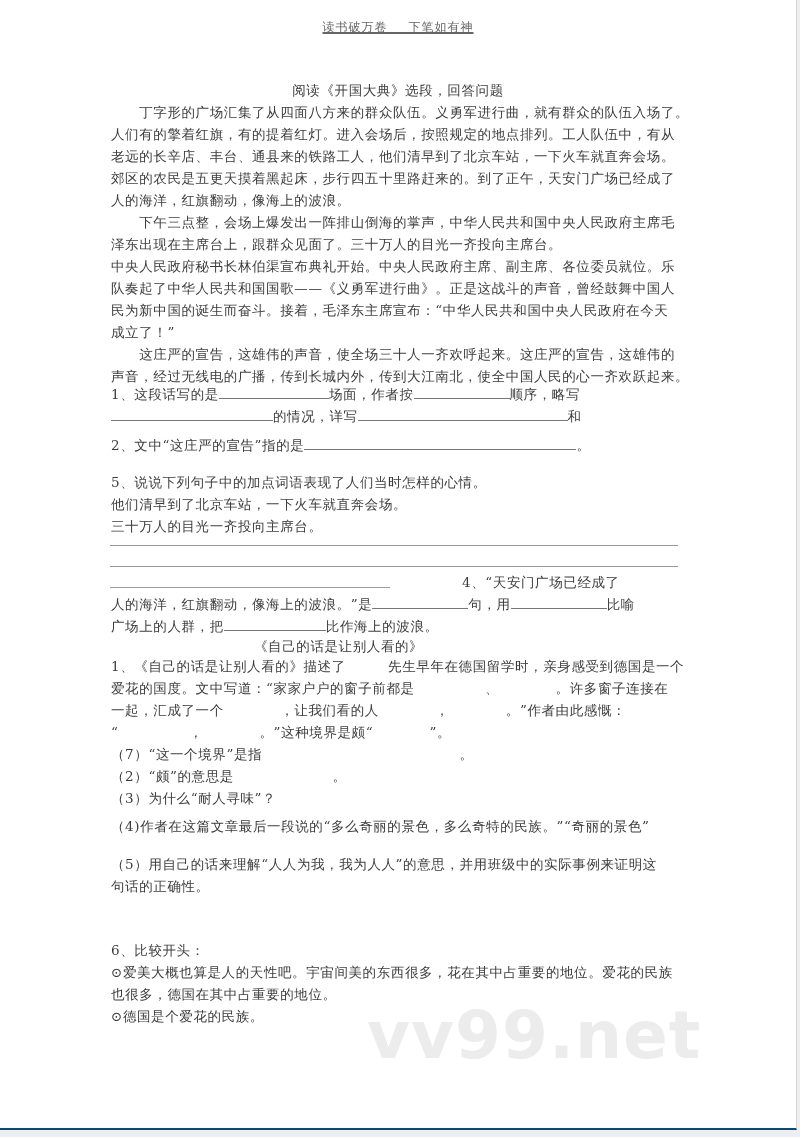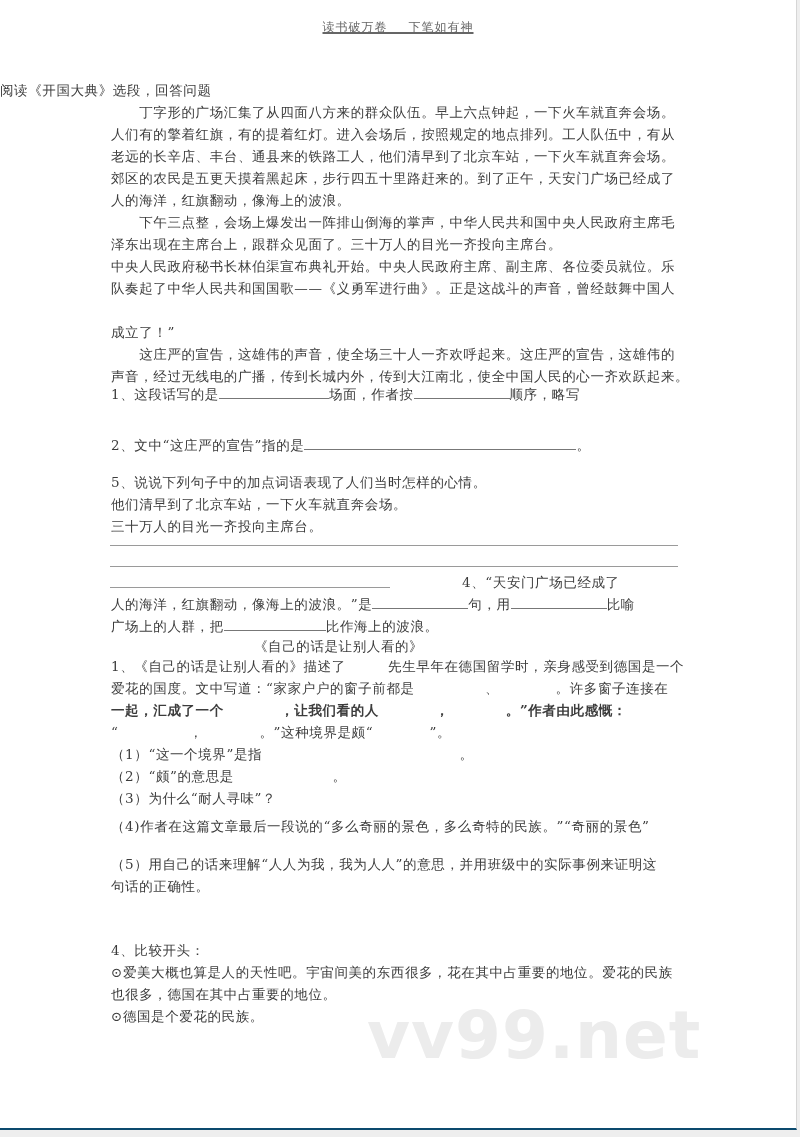--- a/index.html
+++ b/index.html
@@ -13,51 +13,55 @@
     }
     .header {
       position:absolute; left:0; width:796px; top:19px; text-align:center;
       font-size:12px; color:#666; letter-spacing:1px;
     }
     .header span { text-decoration:underline; text-decoration-thickness:2px; }
     .line {
       position:absolute; left:111px; font-size:13.5px; line-height:20px; white-space:nowrap;
       letter-spacing:0.6px; color:#3c3c3c;
     }
-    .center { left:0; width:796px; }
+    .center { left:0; width:796px; text-align:center; }
     .blank { display:inline-block; border-bottom:1px solid #777; height:14px; vertical-align:baseline; }
     .rule { position:absolute; height:0; border-top:1px solid #9a9a9a; }
     .watermark {
       position:absolute; left:367px; top:997px; font-family:"DejaVu Sans", sans-serif; font-weight:bold;
       font-size:66px; color:#ececec; letter-spacing:1px;
     }
   </style>
 </head>
 <body>
 
 <div class="page">
   <div class="header"><span>读书破万卷___下笔如有神</span></div>
 
   <div class="line center" style="top:80px;">阅读《开国大典》选段，回答问题</div>
 
-  <div class="line" style="top:102px;">　　丁字形的广场汇集了从四面八方来的群众队伍。早上六点钟起，一下火车就直奔会场。</div>
+  <div class="line" style="top:102px;">　　丁字形的广场汇集了从四面八方来的群众队伍。义勇军进行曲，就有群众的队伍入场了。</div>
   <div class="line" style="top:124px;">人们有的擎着红旗，有的提着红灯。进入会场后，按照规定的地点排列。工人队伍中，有从</div>
   <div class="line" style="top:146px;">老远的长辛店、丰台、通县来的铁路工人，他们清早到了北京车站，一下火车就直奔会场。</div>
   <div class="line" style="top:190px;">人的海洋，红旗翻动，像海上的波浪。</div>
   <div class="line" style="top:168px;">郊区的农民是五更天摸着黑起床，步行四五十里路赶来的。到了正午，天安门广场已经成了</div>
   <div class="line" style="top:212px;">　　下午三点整，会场上爆发出一阵排山倒海的掌声，中华人民共和国中央人民政府主席毛</div>
   <div class="line" style="top:256px;">中央人民政府秘书长林伯渠宣布典礼开始。中央人民政府主席、副主席、各位委员就位。乐</div>
   <div class="line" style="top:234px;">泽东出现在主席台上，跟群众见面了。三十万人的目光一齐投向主席台。</div>
   <div class="line" style="top:278px;">队奏起了中华人民共和国国歌——《义勇军进行曲》。正是这战斗的声音，曾经鼓舞中国人</div>
+  <div class="line" style="top:300px;">民为新中国的诞生而奋斗。接着，毛泽东主席宣布：“中华人民共和国中央人民政府在今天</div>
   <div class="line" style="top:322px;">成立了！”</div>
   <div class="line" style="top:344px;">　　这庄严的宣告，这雄伟的声音，使全场三十人一齐欢呼起来。这庄严的宣告，这雄伟的</div>
   <div class="line" style="top:366px;">声音，经过无线电的广播，传到长城内外，传到大江南北，使全中国人民的心一齐欢跃起来。</div>
 
   <div class="line" style="top:384px;">
     <span>1、这段话写的是</span><span class="blank" style="width:110px;"></span><span>场面，作者按</span><span class="blank" style="width:96px;"></span><span>顺序，略写</span>
+  </div>
+  <div class="line" style="top:406px;">
+    <span class="blank" style="width:162px;"></span><span>的情况，详写</span><span class="blank" style="width:210px;"></span><span>和</span>
   </div>
   <div class="line" style="top:435px;">
     <span>2、文中“这庄严的宣告”指的是</span><span class="blank" style="width:272px;"></span><span>。</span>
   </div>
   <div class="line" style="top:472px;">5、说说下列句子中的加点词语表现了人们当时怎样的心情。</div>
   <div class="line" style="top:494px;">他们清早到了北京车站，一下火车就直奔会场。</div>
   <div class="line" style="top:516px;">三十万人的目光一齐投向主席台。</div>
 
   <div class="rule" style="left:110px; width:568px; top:545px;"></div>
   <div class="rule" style="left:110px; width:568px; top:566px;"></div>
@@ -67,28 +71,28 @@
   <div class="line" style="top:594px;">
     <span>人的海洋，红旗翻动，像海上的波浪。”是</span><span class="blank" style="width:96px;"></span><span>句，用</span><span class="blank" style="width:96px;"></span><span>比喻</span>
   </div>
   <div class="line" style="top:616px;">
     <span>广场上的人群，把</span><span class="blank" style="width:102px;"></span><span>比作海上的波浪。</span>
   </div>
 
   <div class="line" style="top:636px; left:254px;">《自己的话是让别人看的》</div>
   <div class="line" style="top:656px;">1、《自己的话是让别人看的》描述了　　　先生早年在德国留学时，亲身感受到德国是一个</div>
   <div class="line" style="top:678px;">爱花的国度。文中写道：“家家户户的窗子前都是　　　　　、　　　　。许多窗子连接在</div>
-  <div class="line" style="top:700px;font-weight:bold;">一起，汇成了一个　　　　，让我们看的人　　　　，　　　　。”作者由此感慨：</div>
+  <div class="line" style="top:700px;">一起，汇成了一个　　　　，让我们看的人　　　　，　　　　。”作者由此感慨：</div>
   <div class="line" style="top:722px;"> “　　　　　，　　　　。”这种境界是颇“　　　　”。</div>
-  <div class="line" style="top:744px;">（1）“这一个境界”是指　　　　　　　　　　　　　　。</div>
+  <div class="line" style="top:744px;">（7）“这一个境界”是指　　　　　　　　　　　　　　。</div>
   <div class="line" style="top:766px;">（2）“颇”的意思是　　　　　　　。</div>
   <div class="line" style="top:788px;">（3）为什么“耐人寻味”？</div>
   <div class="line" style="top:816px;">（4)作者在这篇文章最后一段说的“多么奇丽的景色，多么奇特的民族。”“奇丽的景色”</div>
   <div class="line" style="top:854px;">（5）用自己的话来理解“人人为我，我为人人”的意思，并用班级中的实际事例来证明这</div>
   <div class="line" style="top:876px;">句话的正确性。</div>
 
-  <div class="line" style="top:940px;">4、比较开头：</div>
+  <div class="line" style="top:940px;">6、比较开头：</div>
   <div class="line" style="top:962px;">⊙爱美大概也算是人的天性吧。宇宙间美的东西很多，花在其中占重要的地位。爱花的民族</div>
   <div class="line" style="top:984px;">也很多，德国在其中占重要的地位。</div>
   <div class="line" style="top:1006px;">⊙德国是个爱花的民族。</div>
 
   <div class="watermark">vv99.net</div>
 </div>
 
 </body></html>

